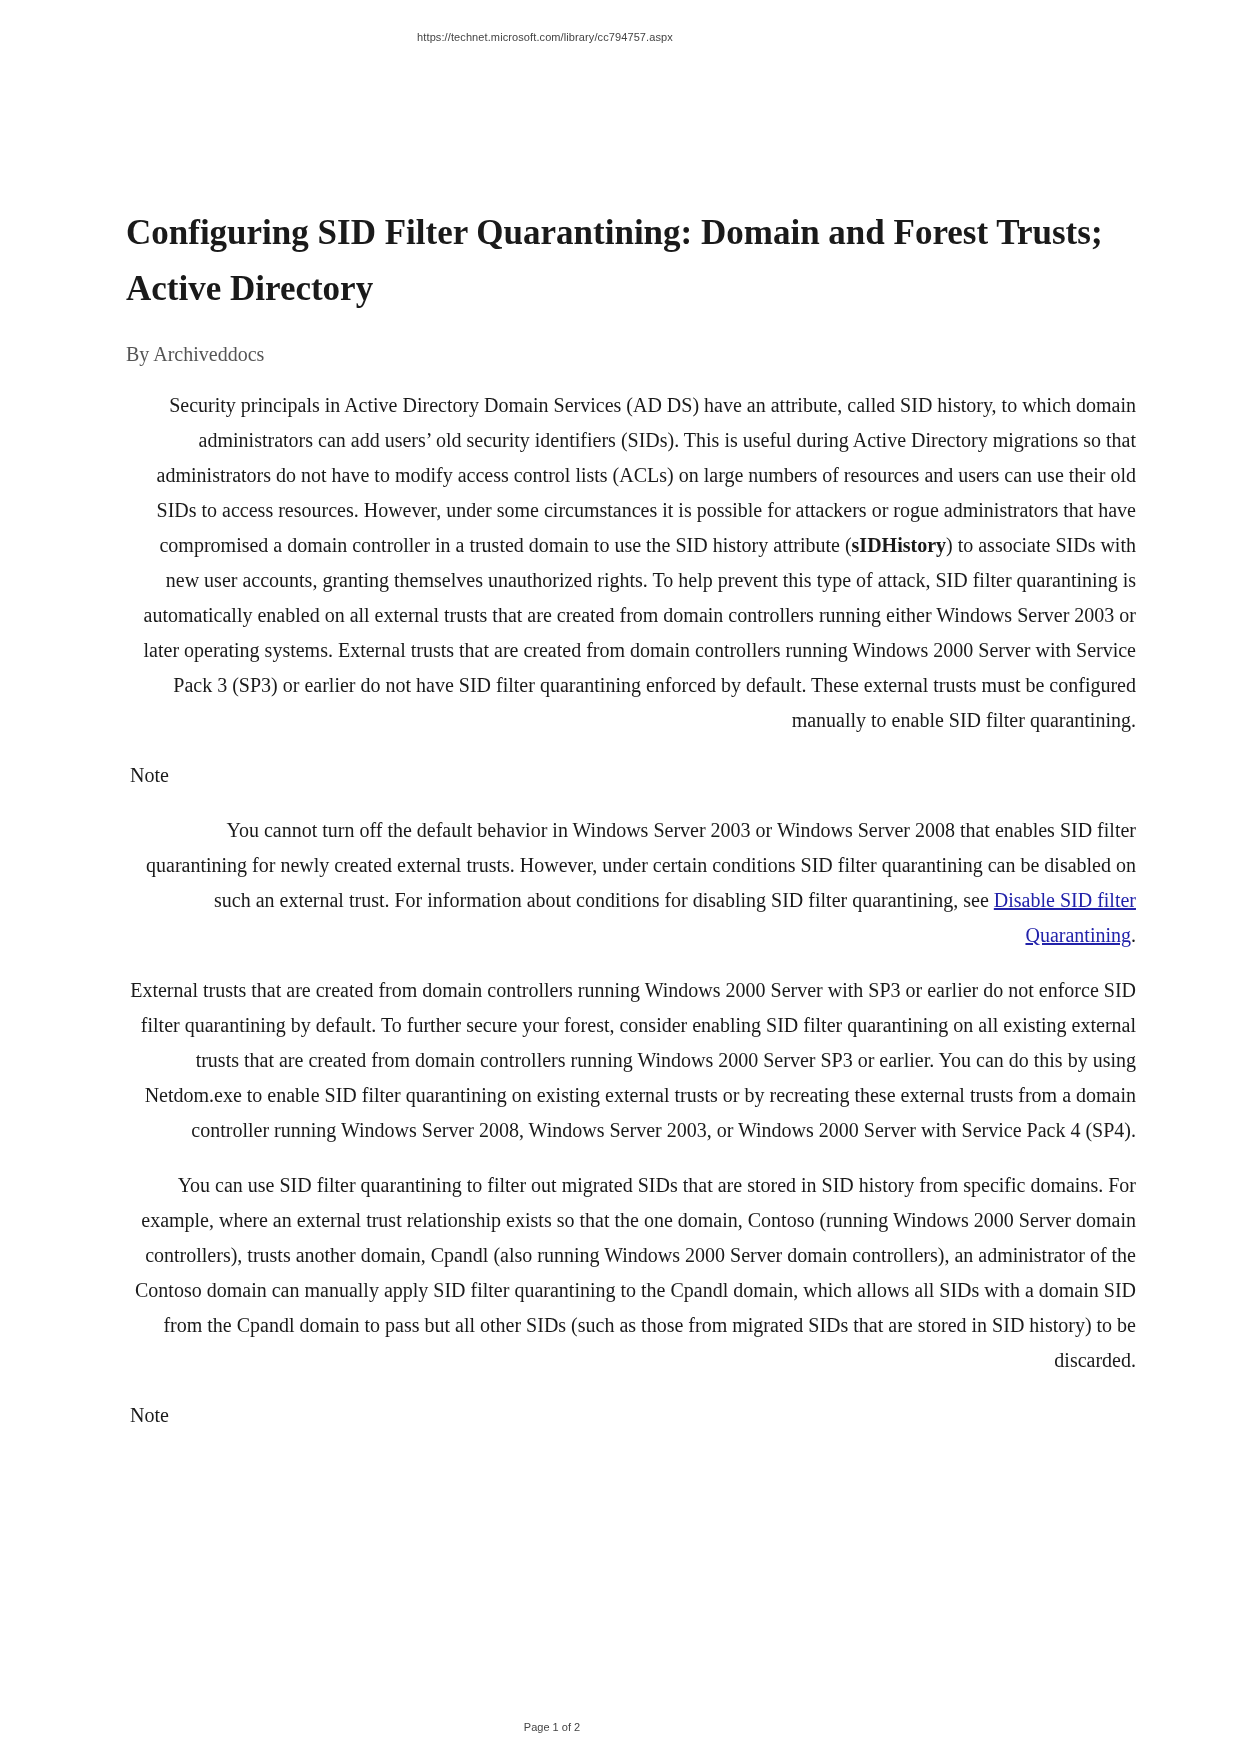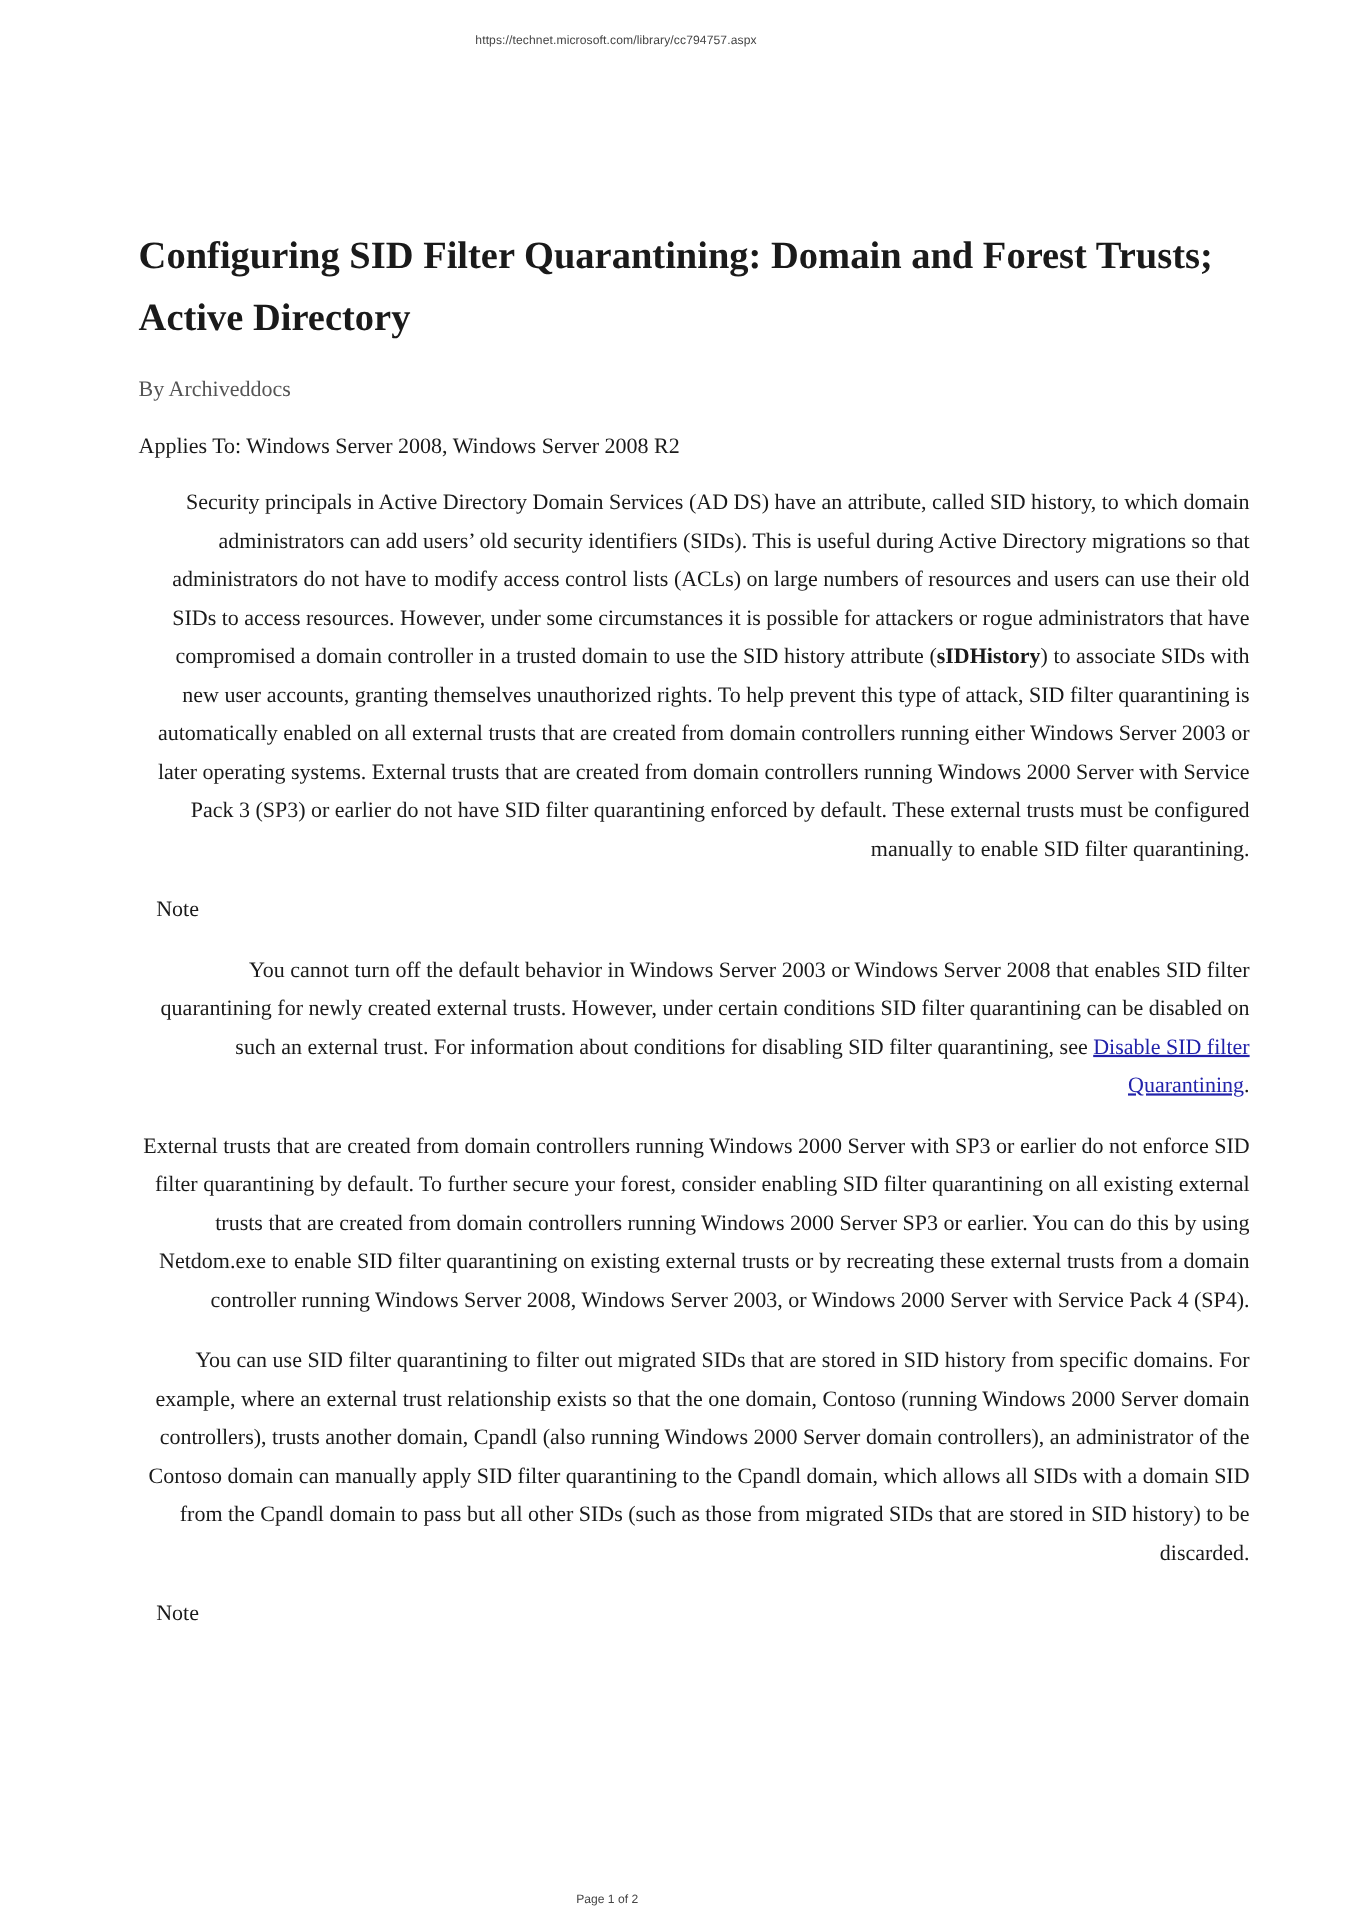--- a/index.html
+++ b/index.html
@@ -11,21 +11,21 @@
     width: 1242px;
     height: 1756px;
     position: relative;
     overflow: hidden;
     font-family: "Liberation Serif", "DejaVu Serif", serif;
     color: #1a1a1a;
   }
   .page-header-url {
     position: absolute;
     top: 31px;
-    left: 15px;
+    left: 0;
     width: 1090px;
     text-align: center;
     font-family: "Liberation Sans", "DejaVu Sans", sans-serif;
     font-size: 11px;
     color: #444444;
     letter-spacing: 0.1px;
   }
   .page-footer {
     position: absolute;
     top: 1721px;
@@ -69,21 +69,21 @@
     color: #1a1a1a;
   }
   p.para {
     margin: 20px 0 0 0;
     font-size: 20px;
     line-height: 35px;
     color: #1a1a1a;
     text-align: right;
   }
   p.note {
-    margin: 20px 0 0 16px;
+    margin: 20px 0 0 4px;
     font-size: 20px;
     line-height: 35px;
     color: #1a1a1a;
   }
   a.link {
     color: #1a0dab;
     color: #2222aa;
     text-decoration: underline;
   }
   b.strong {
@@ -91,21 +91,20 @@
   }
 </style>
 </head>
 <body>
 
 <div class="page-header-url">https://technet.microsoft.com/library/cc794757.aspx</div>
 
 <div class="content">
   <h1 class="title">Configuring SID Filter Quarantining: Domain and Forest Trusts; Active Directory</h1>
   <div class="byline">By Archiveddocs</div>
-  <div class="applies">Applies To: Windows Server 2008, Windows Server 2008 R2</div>
 
   <p class="para"><span>Security principals in Active Directory Domain Services (AD DS) have an attribute, called SID history, to which domain administrators can add users’ old security identifiers (SIDs). This is useful during Active Directory migrations so that administrators do not have to modify access control lists (ACLs) on large numbers of resources and users can use their old SIDs to access resources. However, under some circumstances it is possible for attackers or rogue administrators that have compromised a domain controller in a trusted domain to use the SID history attribute (</span><b class="strong">sIDHistory</b><span>) to associate SIDs with new user accounts, granting themselves unauthorized rights. To help prevent this type of attack, SID filter quarantining is automatically enabled on all external trusts that are created from domain controllers running either Windows Server 2003 or later operating systems. External trusts that are created from domain controllers running Windows 2000 Server with Service Pack 3 (SP3) or earlier do not have SID filter quarantining enforced by default. These external trusts must be configured manually to enable SID filter quarantining.</span></p>
 
   <p class="note">Note</p>
 
   <p class="para"><span>You cannot turn off the default behavior in Windows Server 2003 or Windows Server 2008 that enables SID filter quarantining for newly created external trusts. However, under certain conditions SID filter quarantining can be disabled on such an external trust. For information about conditions for disabling SID filter quarantining, see </span><a class="link" href="#">Disable SID filter Quarantining</a><span>.</span></p>
 
   <p class="para">External trusts that are created from domain controllers running Windows 2000 Server with SP3 or earlier do not enforce SID filter quarantining by default. To further secure your forest, consider enabling SID filter quarantining on all existing external trusts that are created from domain controllers running Windows 2000 Server SP3 or earlier. You can do this by using Netdom.exe to enable SID filter quarantining on existing external trusts or by recreating these external trusts from a domain controller running Windows Server 2008, Windows Server 2003, or Windows 2000 Server with Service Pack 4 (SP4).</p>
 
   <p class="para">You can use SID filter quarantining to filter out migrated SIDs that are stored in SID history from specific domains. For example, where an external trust relationship exists so that the one domain, Contoso (running Windows 2000 Server domain controllers), trusts another domain, Cpandl (also running Windows 2000 Server domain controllers), an administrator of the Contoso domain can manually apply SID filter quarantining to the Cpandl domain, which allows all SIDs with a domain SID from the Cpandl domain to pass but all other SIDs (such as those from migrated SIDs that are stored in SID history) to be discarded.</p>

